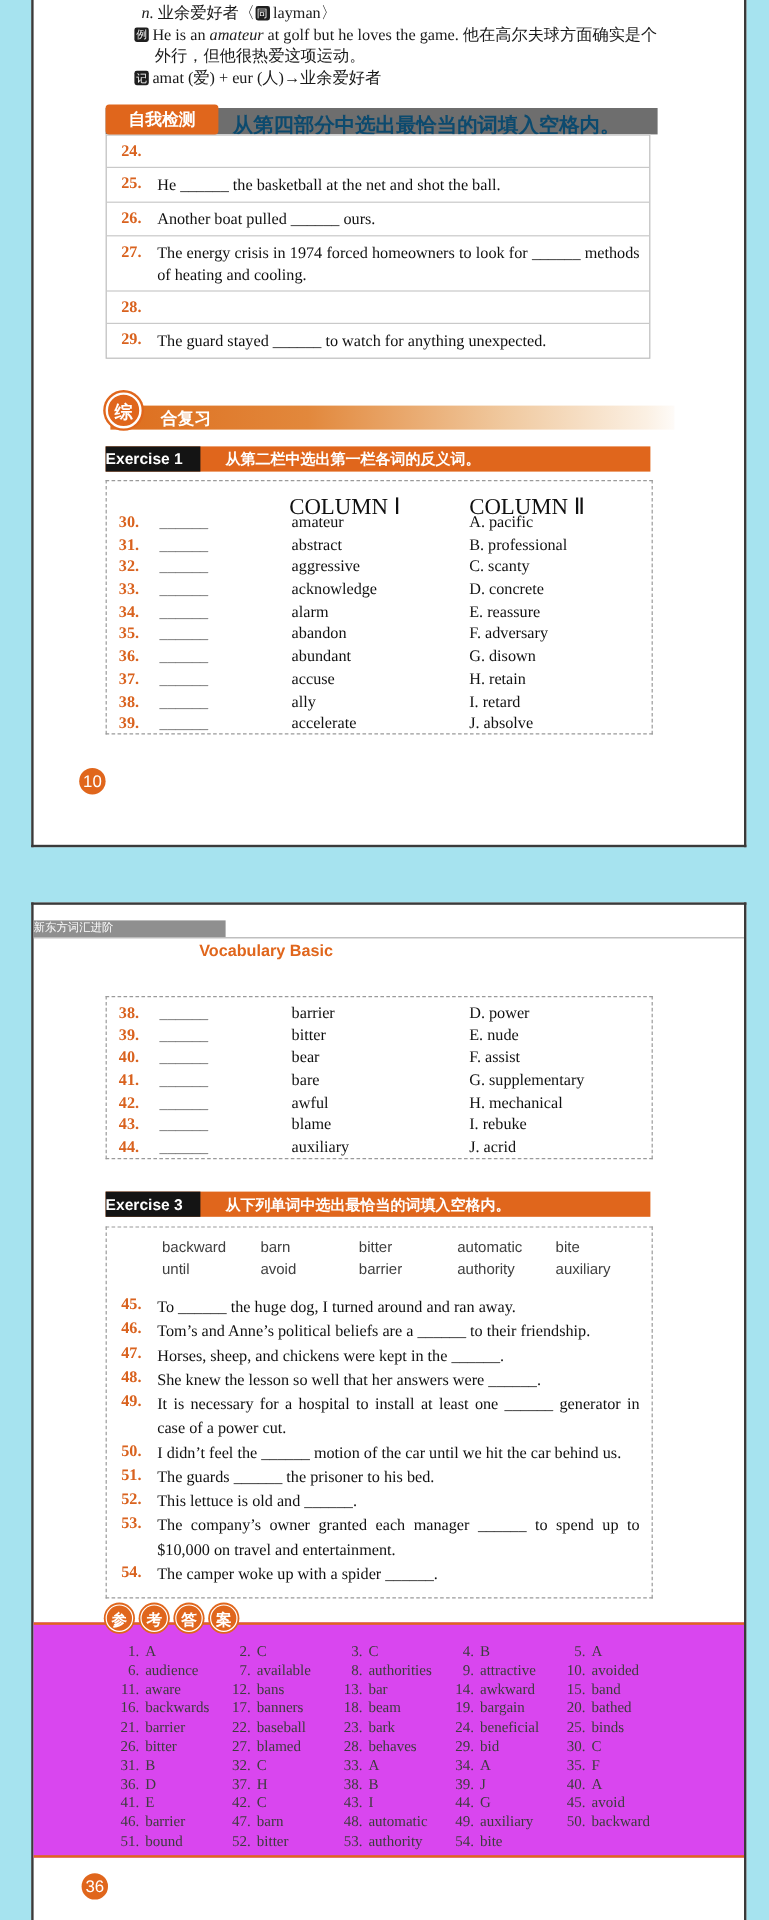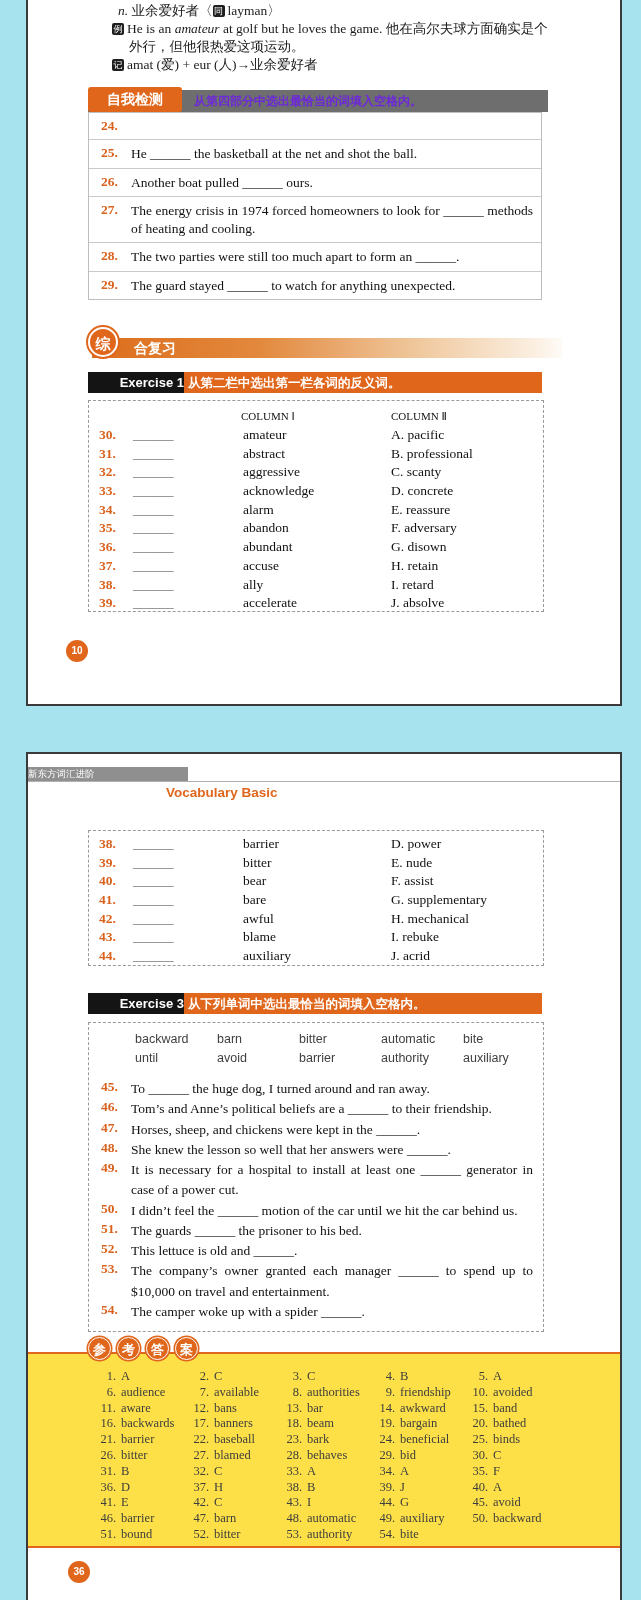--- a/index.html
+++ b/index.html
@@ -18,62 +18,62 @@
     font-family:"Liberation Sans", sans-serif; font-size:9px; line-height:12px; text-align:center;
     border-radius:2px; margin-right:3px; vertical-align:1px; text-indent:0; }
   .ital { font-style:italic; }
 
   
   .selftest-head { position:absolute; left:60px; top:87px; width:460px; height:25px; }
   .selftest-bar { position:absolute; left:0; right:0; top:3px; bottom:0; background:#6e6e6e; }
   .selftest-title { position:absolute; left:0; top:0; bottom:0; width:94px; background:#e0661c; color:#fff;
     font-family:"Liberation Sans", sans-serif; font-weight:bold; font-size:14px; text-align:center;
     line-height:25px; border-radius:3px; z-index:2; }
-  .selftest-instr { position:absolute; left:106px; top:6px; color:#6d28d9; font-family:Liberation Serif, serif;
-    font-weight:bold; font-size:12px; }
+  .selftest-instr { position:absolute; left:106px; top:6px; color:#0c4a6e; font-family:Liberation Serif, serif;
+    font-weight:bold; font-size:17px; }
 
   
   .qbox { position:absolute; left:60px; top:112px; width:454px; border:1px solid #bdbdbd; background:#fff; }
   .q-row { display:flex; padding:5px 8px 5px 0; border-bottom:1px solid #c9c9c9; }
   .q-row:last-child { border-bottom:none; }
   .q-num { width:42px; padding-left:12px; color:#d9621e; font-weight:bold; font-size:13.5px; flex:none; }
   .q-text { flex:1; font-size:13.5px; line-height:1.3; color:#111; text-align:justify; }
 
   
   .banner { position:absolute; left:60px; top:327px; width:474px; height:34px; }
   .banner-bar { position:absolute; left:4px; top:11px; right:0; height:20px;
     background:linear-gradient(90deg,#dd6d1d 0%,#e2883c 35%,#f0c99f 70%,#fbf0e3 95%,#fefbf8 100%);
     color:#fff; font-family:"Liberation Sans", sans-serif; font-weight:bold; font-size:14px; line-height:20px;
     padding-left:42px; }
   .banner-badge { position:absolute; left:0; top:0; width:30px; height:30px; background:#e0661c;
     border:2px solid #fff; box-shadow:0 0 0 2px #e0661c; border-radius:50%; color:#fff; text-align:center;
     font-family:"Liberation Sans", sans-serif; font-weight:bold; font-size:15px; line-height:30px; z-index:2; }
 
   
   .ex-head { position:absolute; left:60px; width:454px; height:21px; background:#e0661c; }
-  .ex-label { position:absolute; left:0; top:0; bottom:0; width:96px; background:#141414; color:#fff;
-    font-family:"Liberation Sans", sans-serif; font-weight:bold; font-size:13px; text-align:right; line-height:21px; }
+  .ex-label { position:absolute; left:0; top:0; bottom:0; width:79px; background:#141414; color:#fff;
+    font-family:"Liberation Sans", sans-serif; font-weight:bold; font-size:13px; text-align:left; line-height:21px; }
   .ex-instr { position:absolute; left:100px; top:3px; color:#fff; font-family:"Liberation Sans", sans-serif;
     font-weight:bold; font-size:12.5px; }
 
   
   .dash-box { position:absolute; left:60px; width:456px; border:1px dashed #9a9a9a; background:#fff; }
-  .col-heads { position:relative; height:26px; font-size:11px; color:#111; }
+  .col-heads { position:relative; height:26px; font-size:19px; color:#111; }
   .col-head-1 { position:absolute; left:152px; top:9px; }
   .col-head-2 { position:absolute; left:302px; top:9px; }
   .t-rows { padding-bottom:6px; }
   .t-row { display:grid; grid-template-columns:34px 110px 148px auto; padding-left:10px; height:18.7px;
     font-size:13.5px; align-items:baseline; }
   .t-num { color:#d9621e; font-weight:bold; }
   .t-blank { color:#666; }
   .t-word, .t-opt { color:#111; }
 
   
   .page-num { position:absolute; width:22px; height:22px; border-radius:50%; background:#e0661c; color:#fff;
-    font-family:"Liberation Sans", sans-serif; font-weight:bold; font-size:10px; text-align:center; line-height:22px; }
+    font-family:"Liberation Sans", sans-serif; font-weight:normal; font-size:14px; text-align:center; line-height:22px; }
 
   
   .brand-tab { position:absolute; left:0; top:13px; width:160px; height:14px; background:#8f8f8f; color:#fff;
     font-family:"Liberation Sans", sans-serif; font-size:9.5px; line-height:14px; text-align:left; padding-right:8px; }
   .head-rule { position:absolute; left:0; right:0; top:27px; height:1px; background:#b0b0b0; }
   .section-title { position:absolute; left:102px; top:31px; color:#e0661c; font-family:"Liberation Sans", sans-serif;
     font-weight:bold; font-size:13.5px;margin-left:36px; }
 
   
   .word-bank { display:grid; grid-template-columns:repeat(5,82px); padding:9px 0 0 46px; row-gap:5px;
@@ -81,21 +81,21 @@
   
   .ex3-qs { padding:14px 10px 0 0; }
   .ex3-row { display:flex; }
   .ex3-row .q-text { line-height:1.5; }
 
   
   .ans-badges { position:absolute; left:60px; top:583px; z-index:3; height:24px; }
   .ans-badge { display:inline-block; width:23px; height:23px; border-radius:50%; background:#e0661c;
     border:1px solid #fff; box-shadow:0 0 0 1.5px #e0661c; color:#fff; text-align:center;
     font-family:"Liberation Sans", sans-serif; font-weight:bold; font-size:13px; line-height:23px; margin-right:2px; }
-  .ans-band { position:absolute; left:0; right:0; top:598px; height:196px; background:#fde047;
+  .ans-band { position:absolute; left:0; right:0; top:598px; height:196px; background:#d946ef;
     border-top:2px solid #e0661c; border-bottom:2px solid #e0661c; }
   .ans-grid { display:grid; grid-template-columns:repeat(5,93px); padding:15px 0 0 64px;
     font-size:12.5px; line-height:15.8px; color:#3d3d3d; }
   .ans-num { display:inline-block; width:24px; text-align:right; margin-right:5px; }
 </style>
 </head>
 <body>
 
 <div class="stage">
 
@@ -136,21 +136,20 @@
           <span class="q-text">Another boat pulled ______ ours.</span>
         </div>
 
         <div class="q-row">
           <span class="q-num">27.</span>
           <span class="q-text">The energy crisis in 1974 forced homeowners to look for ______ methods of heating and cooling.</span>
         </div>
 
         <div class="q-row">
           <span class="q-num">28.</span>
-          <span class="q-text">The two parties were still too much apart to form an ______.</span>
         </div>
 
         <div class="q-row">
           <span class="q-num">29.</span>
           <span class="q-text">The guard stayed ______ to watch for anything unexpected.</span>
         </div>
       </div>
 
     <div class="banner">
       <div class="banner-bar">合复习</div>
@@ -410,21 +409,21 @@
           <span><span class="ans-num">4.</span><span>B</span></span>
 
           <span><span class="ans-num">5.</span><span>A</span></span>
 
           <span><span class="ans-num">6.</span><span>audience</span></span>
 
           <span><span class="ans-num">7.</span><span>available</span></span>
 
           <span><span class="ans-num">8.</span><span>authorities</span></span>
 
-          <span><span class="ans-num">9.</span><span>friendship</span></span>
+          <span><span class="ans-num">9.</span><span>attractive</span></span>
 
           <span><span class="ans-num">10.</span><span>avoided</span></span>
 
           <span><span class="ans-num">11.</span><span>aware</span></span>
 
           <span><span class="ans-num">12.</span><span>bans</span></span>
 
           <span><span class="ans-num">13.</span><span>bar</span></span>
 
           <span><span class="ans-num">14.</span><span>awkward</span></span>

